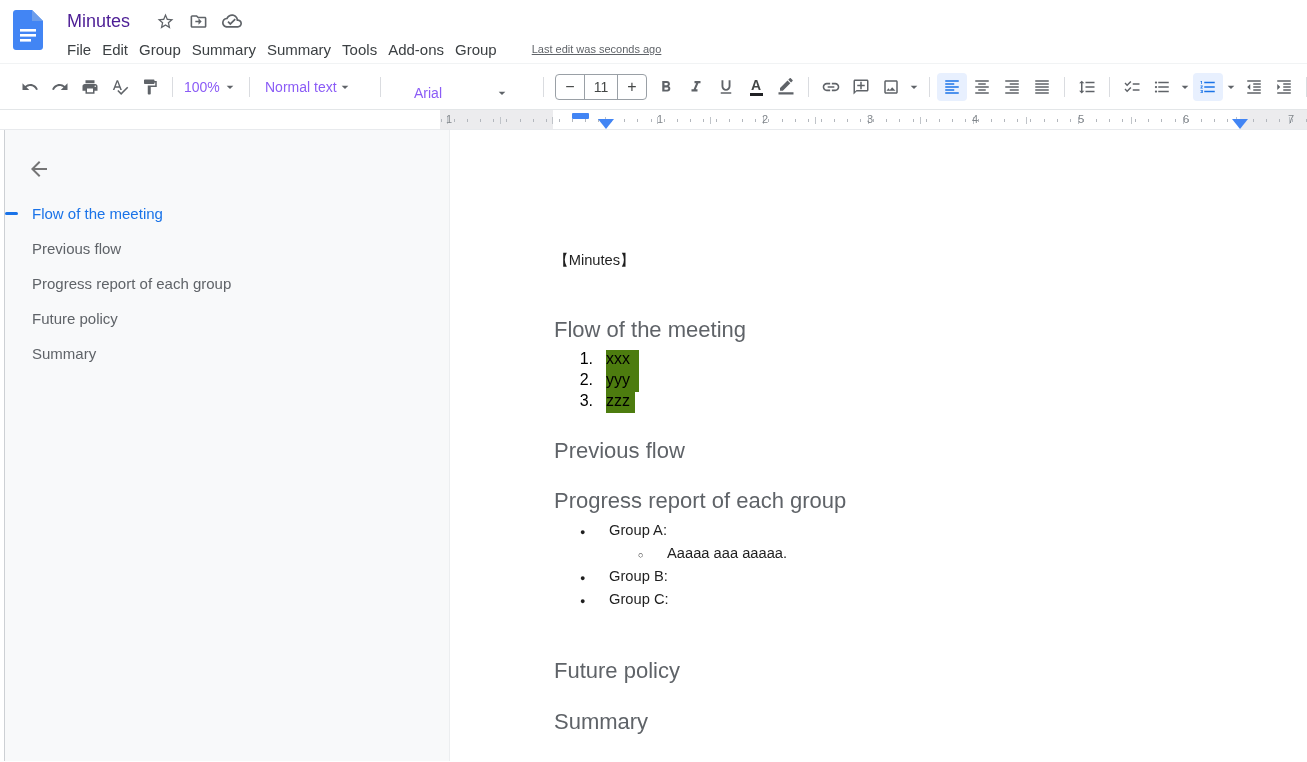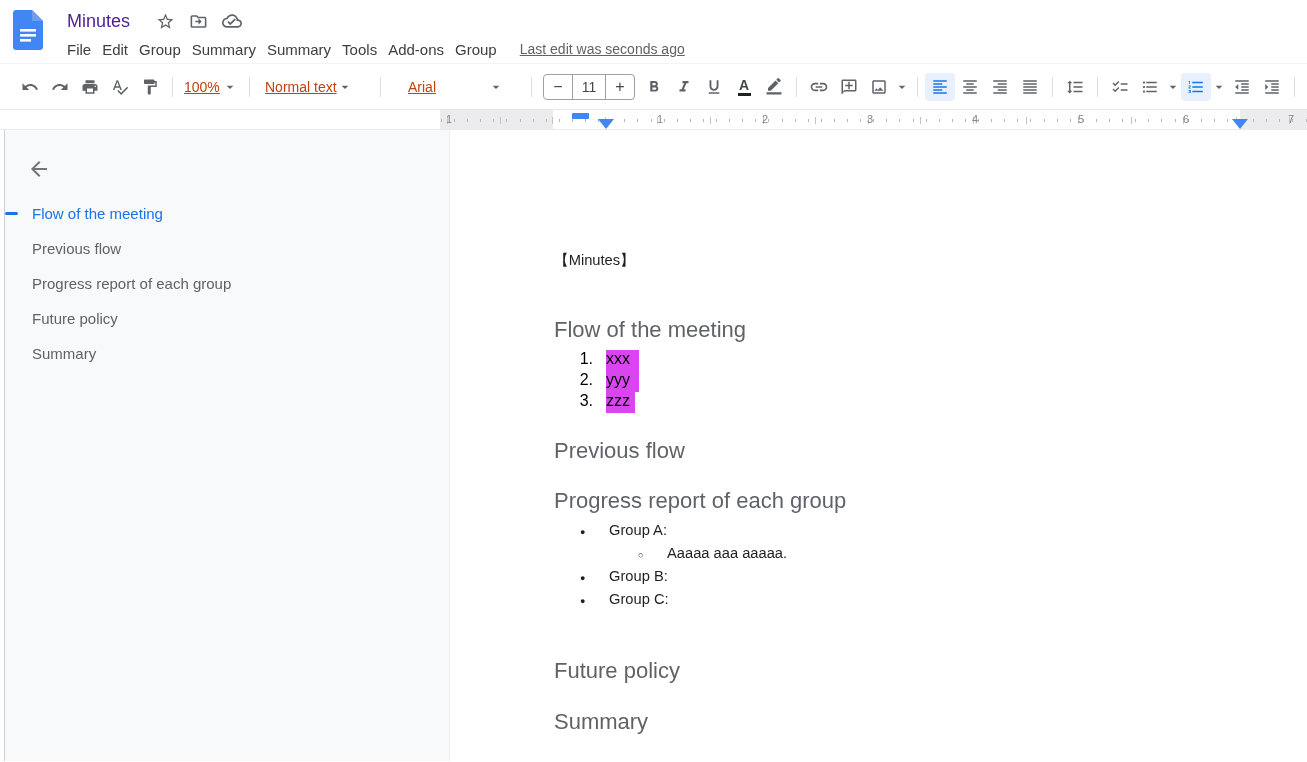--- a/index.html
+++ b/index.html
@@ -10,36 +10,36 @@
   
   .topbar { height:64px; display:flex; align-items:flex-start; padding:8px 0 0 13px;
             border-bottom:1px solid #f1f3f4; background:#fff; }
   .docs-logo { width:30px; height:40px; margin-top:2px; }
   .head-right { margin-left:24px; }
   .title-row { display:flex; align-items:center; height:26px; }
   .doc-title { font-size:18px; color:#4c1d95; margin-right:26px; }
   .title-row .tic { margin-right:14px; cursor:pointer; }
   .menu-row { display:flex; align-items:center; gap:11px; height:28px; margin-top:1px; }
   .menu-item { font-size:15px; color:#3c4043; cursor:pointer; }
-  .last-edit { font-size:14px; color:#5f6368; text-decoration:underline; margin-left:12px; cursor:pointer;text-align:right; }
+  .last-edit { font-size:11px; color:#5f6368; text-decoration:underline; margin-left:24px; cursor:pointer;text-align:right; }
   
   .toolbar { height:46px; display:flex; align-items:center; padding-left:15px;
              border-bottom:1px solid #e3e6e8; background:#fff; }
   .tbtn { width:30px; height:28px; border-radius:4px; display:flex; align-items:center;
           justify-content:center; cursor:pointer; flex:none; }
   .tbtn.active { background:#e8f0fe; }
   .tbtn.active svg { fill:#1a73e8; }
   .tsep { width:1px; height:20px; background:#dadce0; margin:0 7px; flex:none; }
-  .tlabel { font-size:14px; color:#c2410c;text-decoration:underline; }
+  .tlabel { font-size:14px; color:#8b5cf6; }
   .drop { display:flex; align-items:center; cursor:pointer; height:28px; border-radius:4px;
           padding:0 2px; flex:none; }
   .caret { width:16px; height:16px; fill:#5f6368; flex:none; }
   .zoom-drop { width:62px; justify-content:space-between; padding:0 4px; }
   .styles-drop { width:112px; justify-content:flex-start; padding:0 6px; margin:0 2px; }
-  .font-drop { width:112px; justify-content:space-between; padding:0 8px; margin:0 12px; }
+  .font-drop { width:112px; justify-content:space-between; padding:0 8px; margin:0 18px;align-items:flex-end; }
   .size-group { display:flex; align-items:center; height:26px; border:1px solid #9aa0a6;
                 border-radius:4px; overflow:hidden; margin:0 4px; flex:none; }
   .size-btn { width:28px; height:26px; display:flex; align-items:center; justify-content:center;
               font-size:16px; color:#444746; cursor:pointer; }
   .size-value { width:34px; height:26px; border-left:1px solid #9aa0a6; border-right:1px solid #9aa0a6;
                 display:flex; align-items:center; justify-content:center;
                 font-size:14px; color:#444746; cursor:text; }
   .colorA { display:flex; flex-direction:column; align-items:center; }
   .colorA .a { font-size:14px; font-weight:bold; color:#444746; line-height:14px; }
   .colorA .bar { width:13px; height:3px; background:#202124; margin-top:1px; }
@@ -76,21 +76,21 @@
             height:3px; background:#1a73e8; border-radius:2px; }
   
   .page { flex:1; background:#fff; padding:120px 0 0 104px; cursor:text; }
   .doc-line { font-size:14.7px; line-height:21px; color:#1f1f1f; }
   .doc-h2 { font-size:22px; line-height:28px; font-weight:400; color:#5f6368; }
   .mt-flow { margin-top:45px; } .ol-list { margin-top:6px; }
   .mt-prev { margin-top:24px; } .mt-prog { margin-top:22px; }
   .ul-list { margin-top:5px; } .mt-future { margin-top:45px; } .mt-summary { margin-top:23px; }
   .num-row { display:flex; margin-left:24px; }
   .num-marker { width:15px; text-align:right; margin-right:13px; flex:none; }
-  .sel { background:#d946ef; display:inline-block; padding-right:9px; height:21px; }
+  .sel { background:#4d7c0f; display:inline-block; padding-right:9px; height:21px; }
   .bul-row { display:flex; margin-left:26px; align-items:baseline; }
   .bul-row .dot { width:16px; font-size:9px; margin-right:13px; flex:none; color:#1f1f1f; }
   .bul-sub { margin-left:84px; }
   .bul-sub .dot { font-size:9px; }
 </style>
 </head>
 <body>
 
 <header class="topbar">
   <svg class="docs-logo" viewBox="0 0 30 40">

